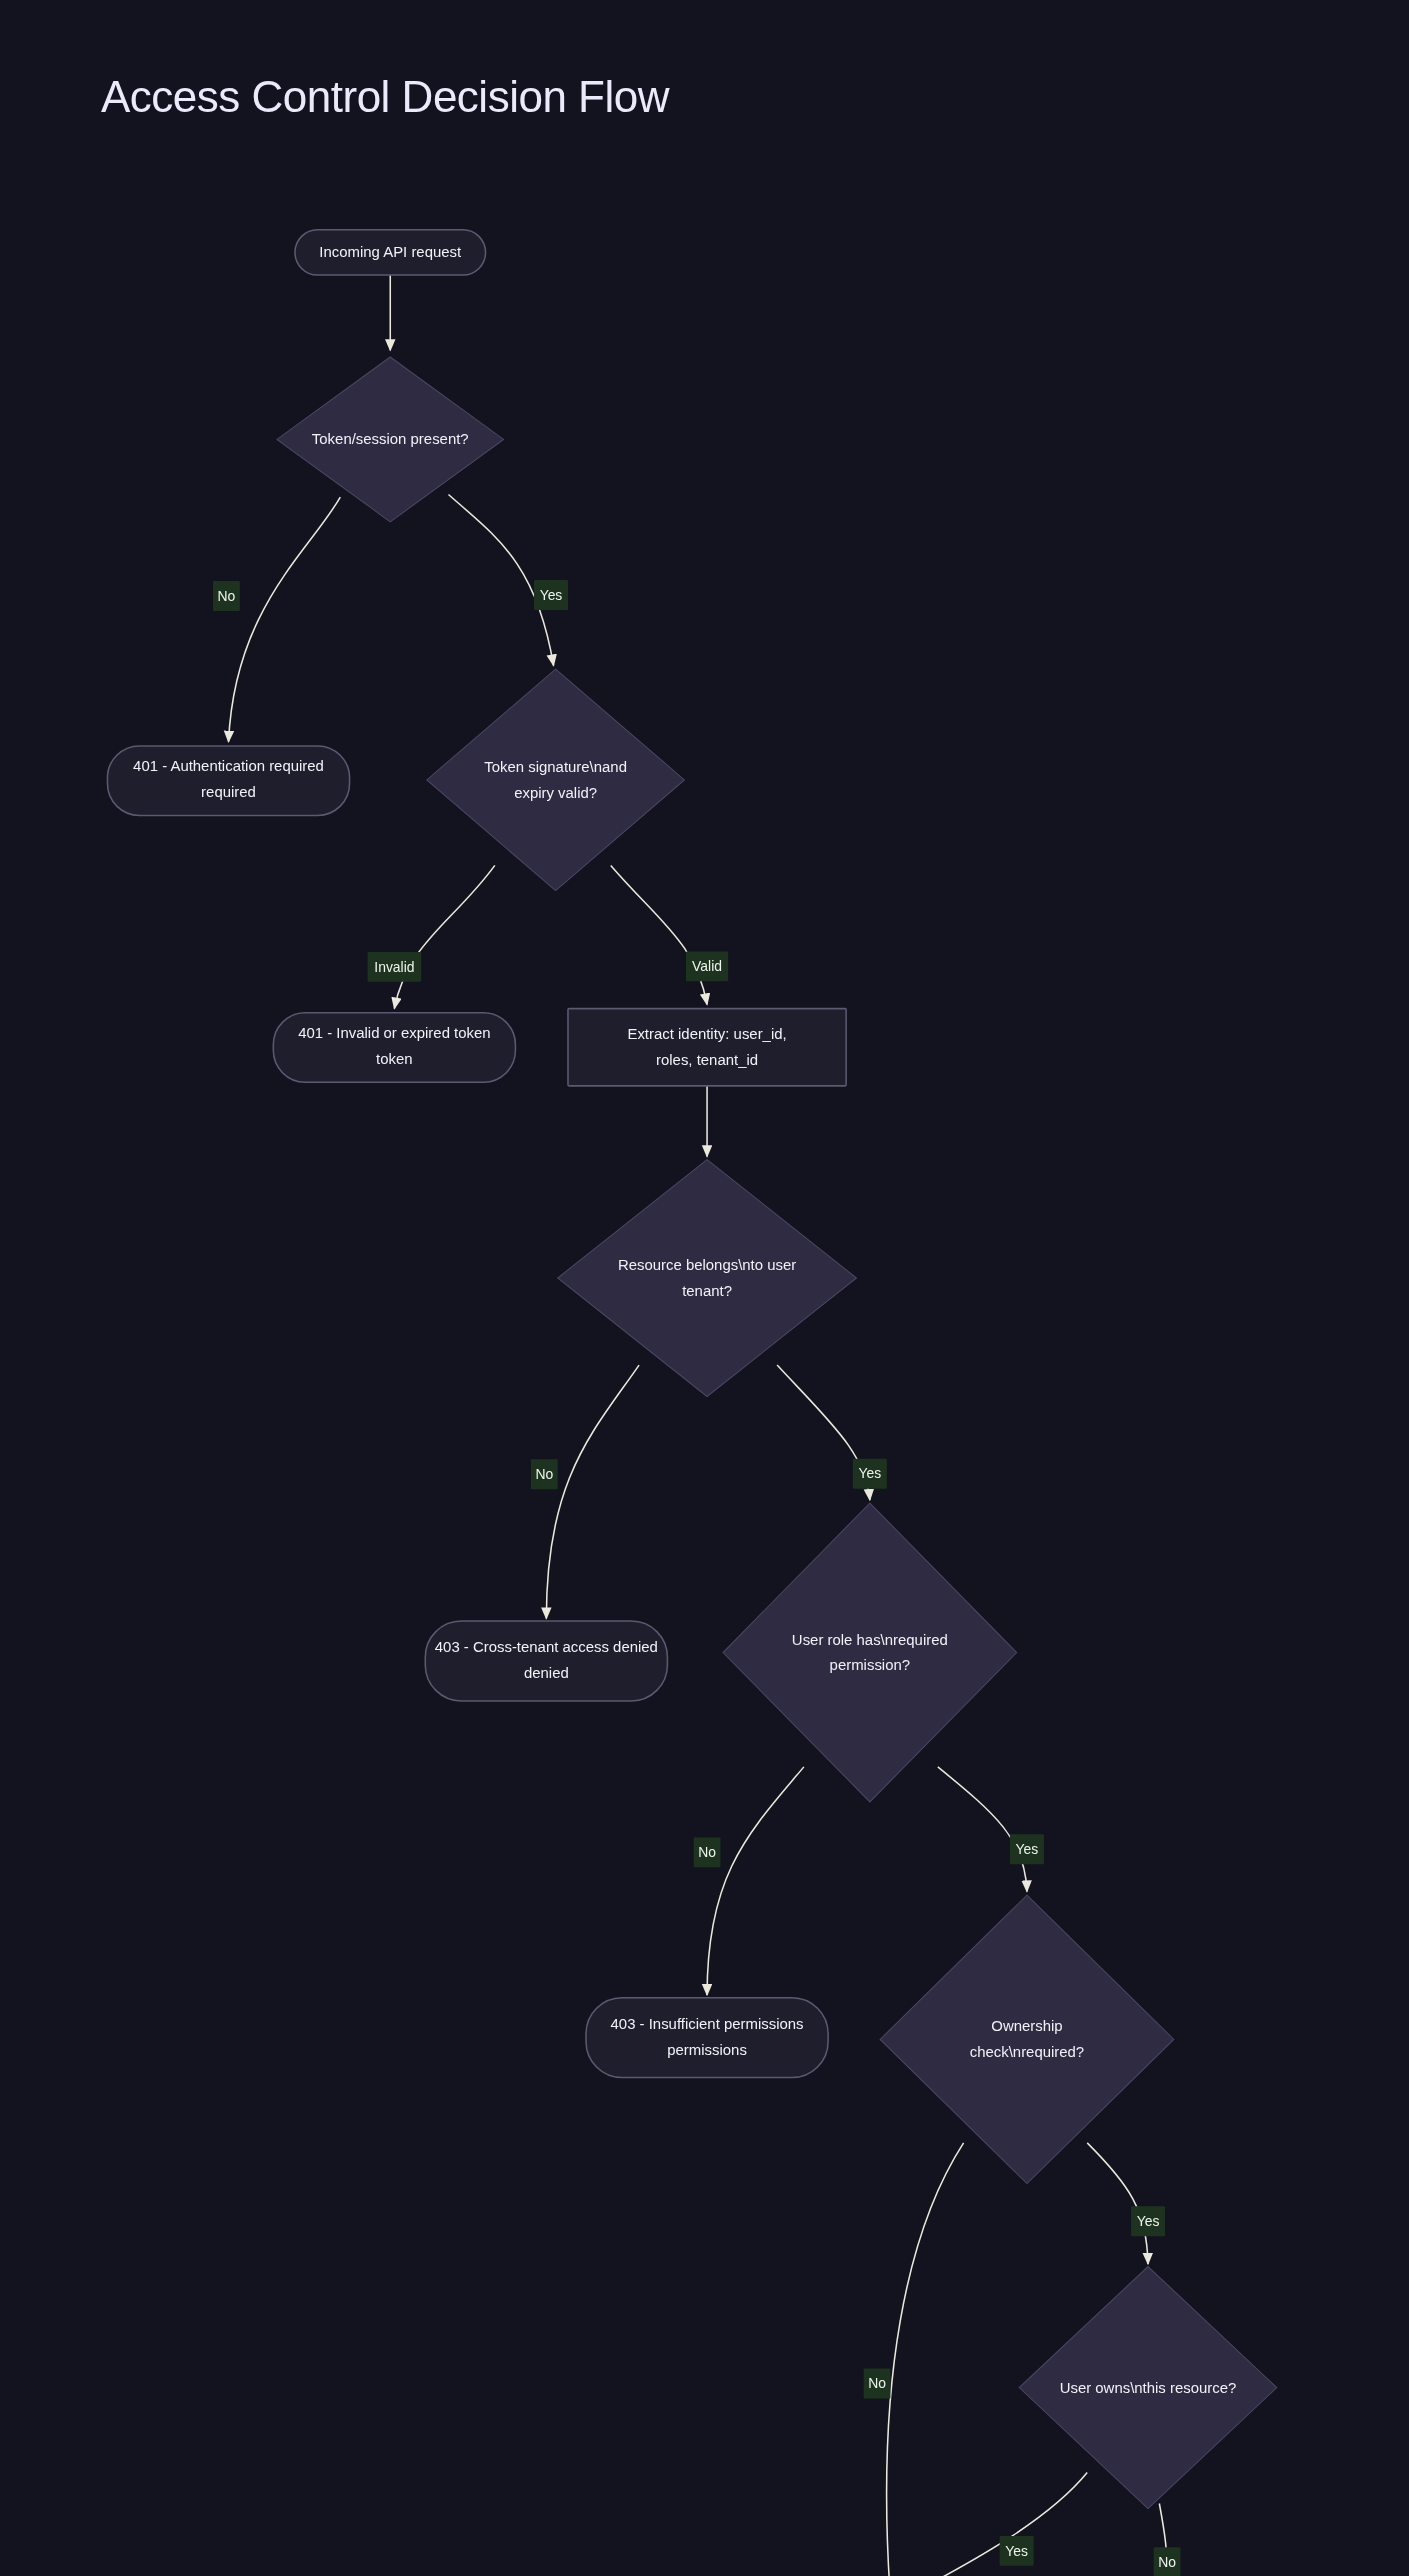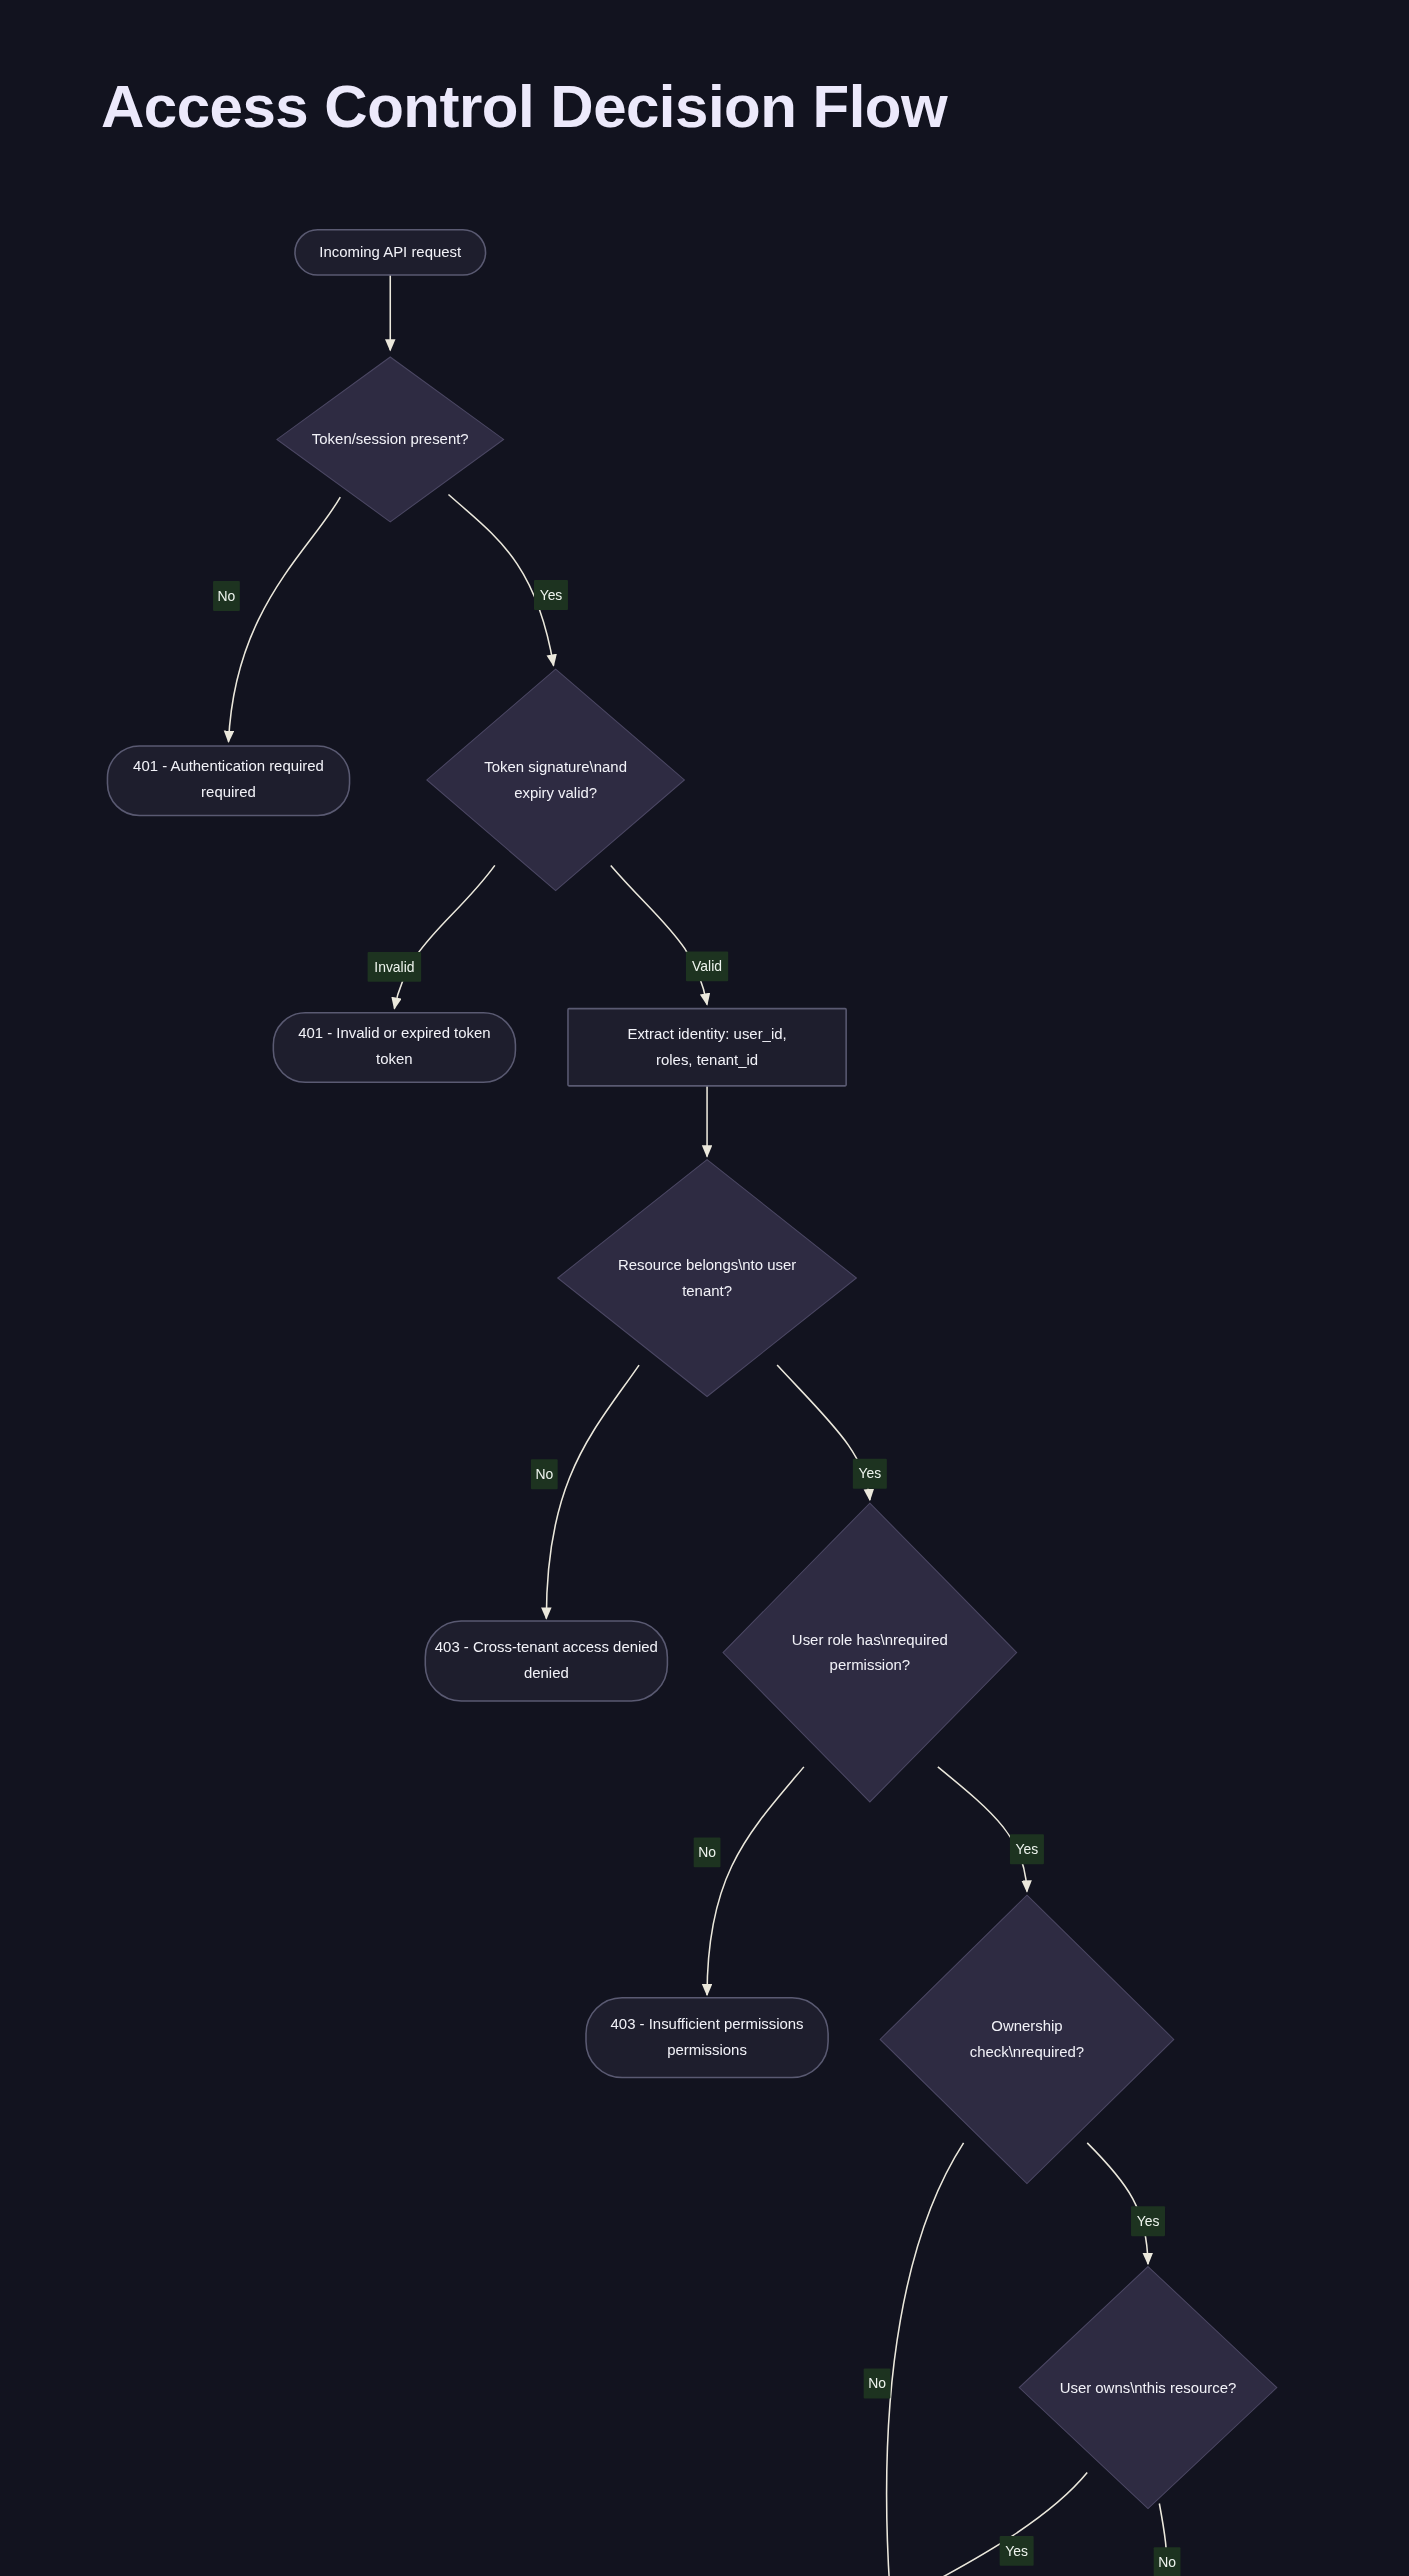--- a/index.html
+++ b/index.html
@@ -11,22 +11,22 @@
     width: 1410px;
     height: 2844px;
     position: relative;
     overflow: hidden;
     font-family: "Liberation Sans", sans-serif;
   }
   #page-title {
     position: absolute;
     left: 101px;
     top: 72px;
-    font-size: 60px;
-    font-weight: bold;
+    font-size: 44px;
+    font-weight: normal;
     color: #ece9fb;
     letter-spacing: -0.5px;
     white-space: nowrap;
   }
   #flow-svg {
     position: absolute;
     left: 0;
     top: 0;
     width: 1410px;
     height: 2844px;

